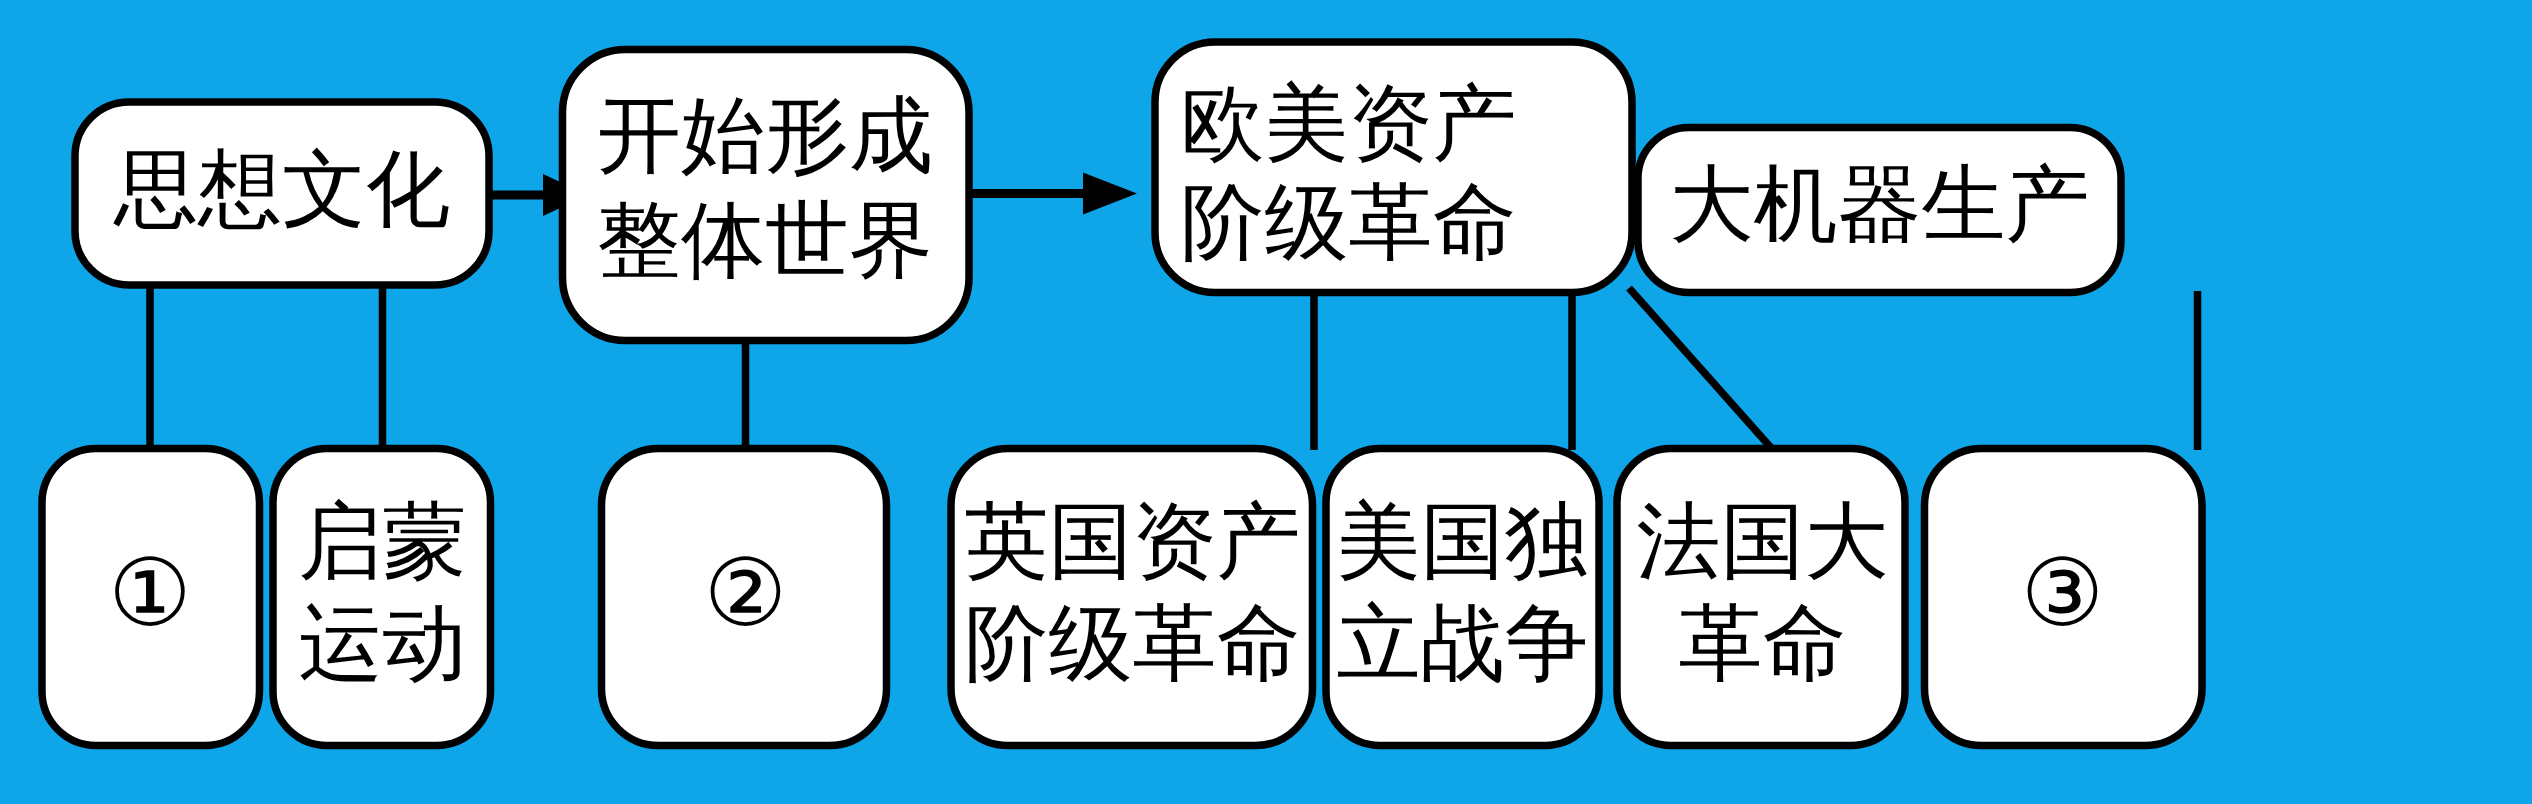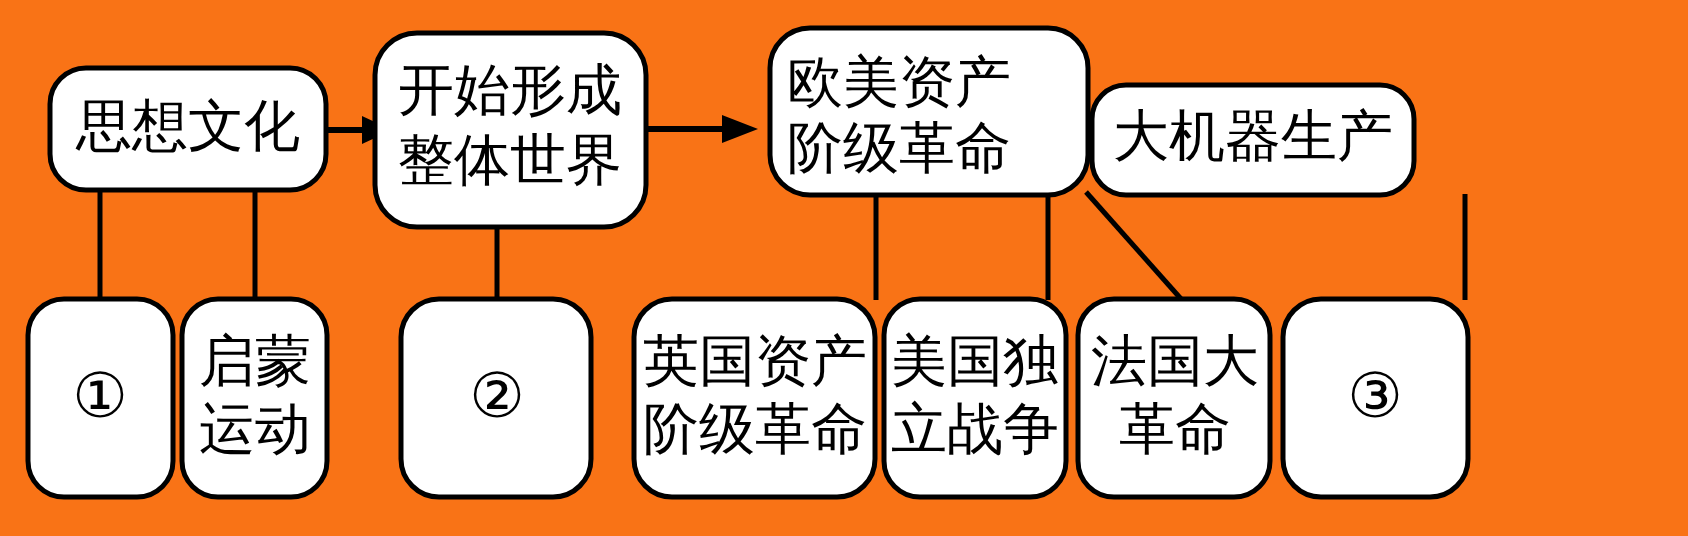--- a/index.html
+++ b/index.html
@@ -8,21 +8,21 @@
     padding: 0;
     background: #ffffff;
   }
   body {
     font-family: "Liberation Sans", "DejaVu Sans", sans-serif;
   }
   #diagram-root {
     position: relative;
     width: 1688px;
     height: 536px;
-    background: #f97316;
+    background: #0ea5e9;
     overflow: hidden;
   }
   svg#diagram-svg {
     position: absolute;
     top: 0;
     left: 0;
     width: 1688px;
     height: 536px;
     display: block;
   }

